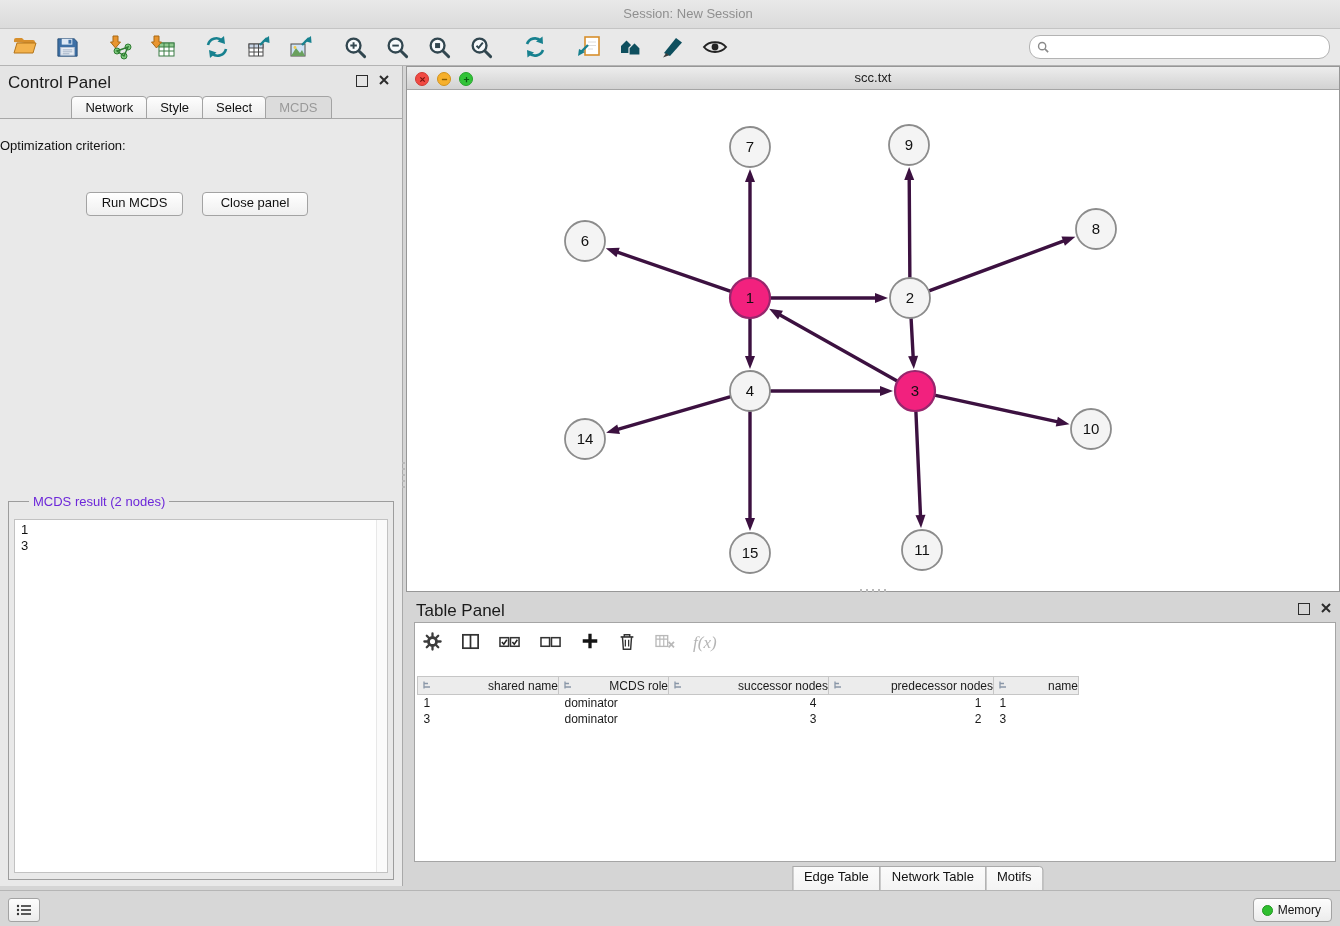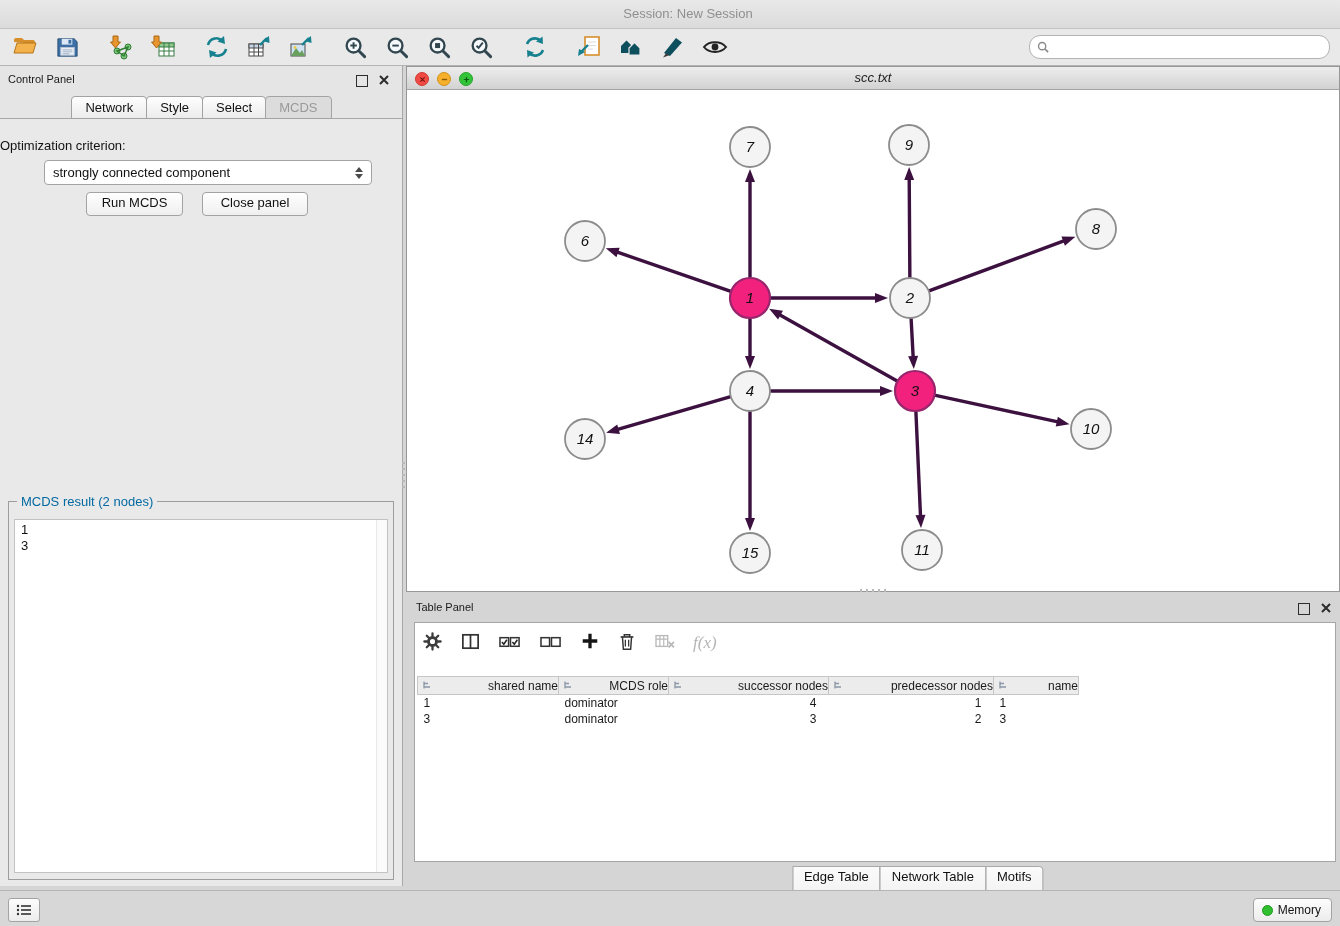--- a/index.html
+++ b/index.html
@@ -14,21 +14,21 @@
   .toolbar{position:absolute;left:0;top:29px;width:1340px;height:36px;background:#e9e9e9;border-bottom:1px solid #b4b4b4;display:flex;align-items:center;}
   .tgroup{display:flex;align-items:center;gap:12px;margin-left:24px;}
   .tgroup.first{margin-left:10px;}
   .tbtn{width:30px;height:30px;display:flex;align-items:center;justify-content:center;cursor:default;}
   .search-field{margin-left:auto;margin-right:10px;width:292px;height:22px;background:#fff;border:1px solid #b3b3b3;border-radius:11px;display:flex;align-items:center;padding-left:7px;gap:4px;}
   .search-field input{border:none;outline:none;flex:1;font-size:12px;font-family:"Liberation Sans",sans-serif;background:transparent;height:18px;}
 
   
   .control-panel{position:absolute;left:0;top:66px;width:402px;height:820px;background:#e5e5e5;border-right:1px solid #a9a9a9;}
   .panel-header{position:relative;height:28px;}
-  .panel-header .ph-title{position:absolute;left:8px;top:7px;font-size:11px;color:#1a1a1a;}
+  .panel-header .ph-title{position:absolute;left:8px;top:7px;font-size:17px;color:#1a1a1a;}
   .float-btn{position:absolute;top:9px;width:10px;height:10px;border:1.6px solid #2c2c2c;background:transparent;}
   .close-btn{position:absolute;top:8px;width:12px;height:12px;}
   .close-btn svg{display:block;}
   .control-panel .float-btn{right:34px;}
   .control-panel .close-btn{right:12px;}
 
   .cp-tabs{position:absolute;top:30px;left:0;right:0;height:23px;display:flex;justify-content:center;z-index:2;}
   .cp-tab{font-size:13px;color:#111;padding:3px 13px 4px;background:linear-gradient(#fefefe,#ececec);border:1px solid #a3a3a3;margin-right:-1px;border-radius:4px 4px 0 0;}
   .cp-tab.active{background:#dcdcdc;color:#999;}
   .cp-body{position:absolute;top:52px;left:0;right:0;bottom:0;background:#e9e9e9;border-top:1px solid #a8a8a8;}
@@ -36,27 +36,27 @@
   .criterion-select{position:absolute;left:44px;top:41px;width:310px;height:23px;background:#fff;border:1px solid #a3a3a3;border-radius:4px;display:flex;align-items:center;padding:0 8px;font-size:13px;color:#111;}
   .criterion-select .spinners{margin-left:auto;display:flex;flex-direction:column;gap:2px;}
   .criterion-select .spinners i{display:block;width:0;height:0;border-left:4px solid transparent;border-right:4px solid transparent;}
   .criterion-select .spinners i.up{border-bottom:5px solid #4a4a4a;}
   .criterion-select .spinners i.down{border-top:5px solid #4a4a4a;}
   .cp-btn{position:absolute;top:73px;height:22px;background:linear-gradient(#ffffff,#efefef);border:1px solid #a3a3a3;border-radius:4px;font-size:13px;color:#111;text-align:center;line-height:20px;}
   .run-btn{left:86px;width:95px;}
   .closep-btn{left:202px;width:104px;}
 
   .result-group{position:absolute;left:8px;top:428px;width:384px;height:384px;margin:0;padding:0;border:1px solid #9d9d9d;}
-  .result-group legend{font-size:13px;color:#0369a1;padding:0 4px;margin-left:8px;}
+  .result-group legend{font-size:13px;color:#6d28d9;padding:0 4px;margin-left:20px;}
   .result-area{position:absolute;left:5px;right:5px;top:10px;bottom:6px;background:#fff;border:1px solid #c2c2c2;}
   .result-area::after{content:"";position:absolute;right:0;top:0;bottom:0;width:10px;border-left:1px solid #e8e8e8;background:#fbfbfb;}
   .result-text{padding:2px 6px;font-size:13px;line-height:16px;color:#111;white-space:pre-line;}
 
   
-  .network-window{position:absolute;left:406px;top:66px;width:934px;height:526px;background:#fff;border:1px solid #979797;box-sizing:border-box;font-style:italic;}
+  .network-window{position:absolute;left:406px;top:66px;width:934px;height:526px;background:#fff;border:1px solid #979797;box-sizing:border-box;}
   .nw-titlebar{position:relative;height:22px;background:linear-gradient(#ededed,#d2d2d2);border-bottom:1px solid #a5a5a5;}
   .nw-title{display:block;text-align:center;line-height:21px;font-size:13px;color:#1c1c1c;}
   .lights{position:absolute;left:8px;top:5px;display:flex;gap:8px;}
   .light{width:12px;height:12px;border-radius:50%;display:flex;align-items:center;justify-content:center;}
   .light.red{background:#f14a43;border:1px solid #ce3a34;}
   .light.yellow{background:#f6b02c;border:1px solid #d1921d;}
   .light.green{background:#32c338;border:1px solid #27a32d;}
   .network-canvas{position:absolute;left:0;top:22px;}
 
   
@@ -254,27 +254,20 @@
       </span>
     </div>
     <div class="cp-tabs">
       <div class="cp-tab">Network</div>
       <div class="cp-tab">Style</div>
       <div class="cp-tab">Select</div>
       <div class="cp-tab active">MCDS</div>
     </div>
     <div class="cp-body">
       <div class="opt-label">Optimization criterion:</div>
-      <div class="criterion-select">
-        <span>strongly connected component</span>
-        <span class="spinners">
-            <i class="up"></i>
-            <i class="down"></i>
-          </span>
-      </div>
       <div class="cp-btn run-btn">Run MCDS</div>
       <div class="cp-btn closep-btn">Close panel</div>
     </div>
     <fieldset class="result-group">
       <legend>MCDS result (2 nodes)</legend>
       <div class="result-area">
         <div class="result-text">1
 3</div>
       </div>
     </fieldset>

